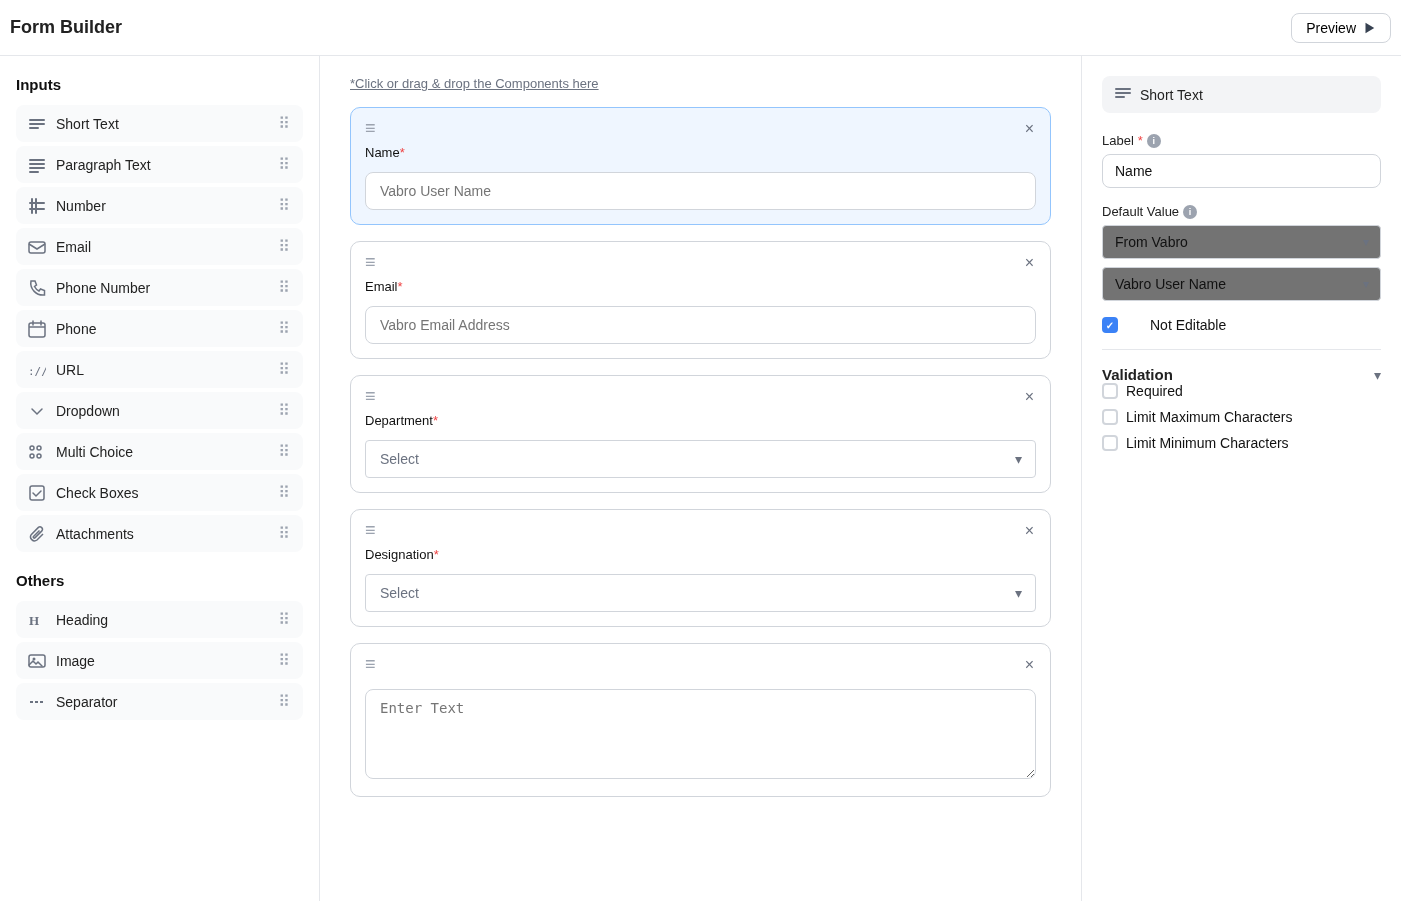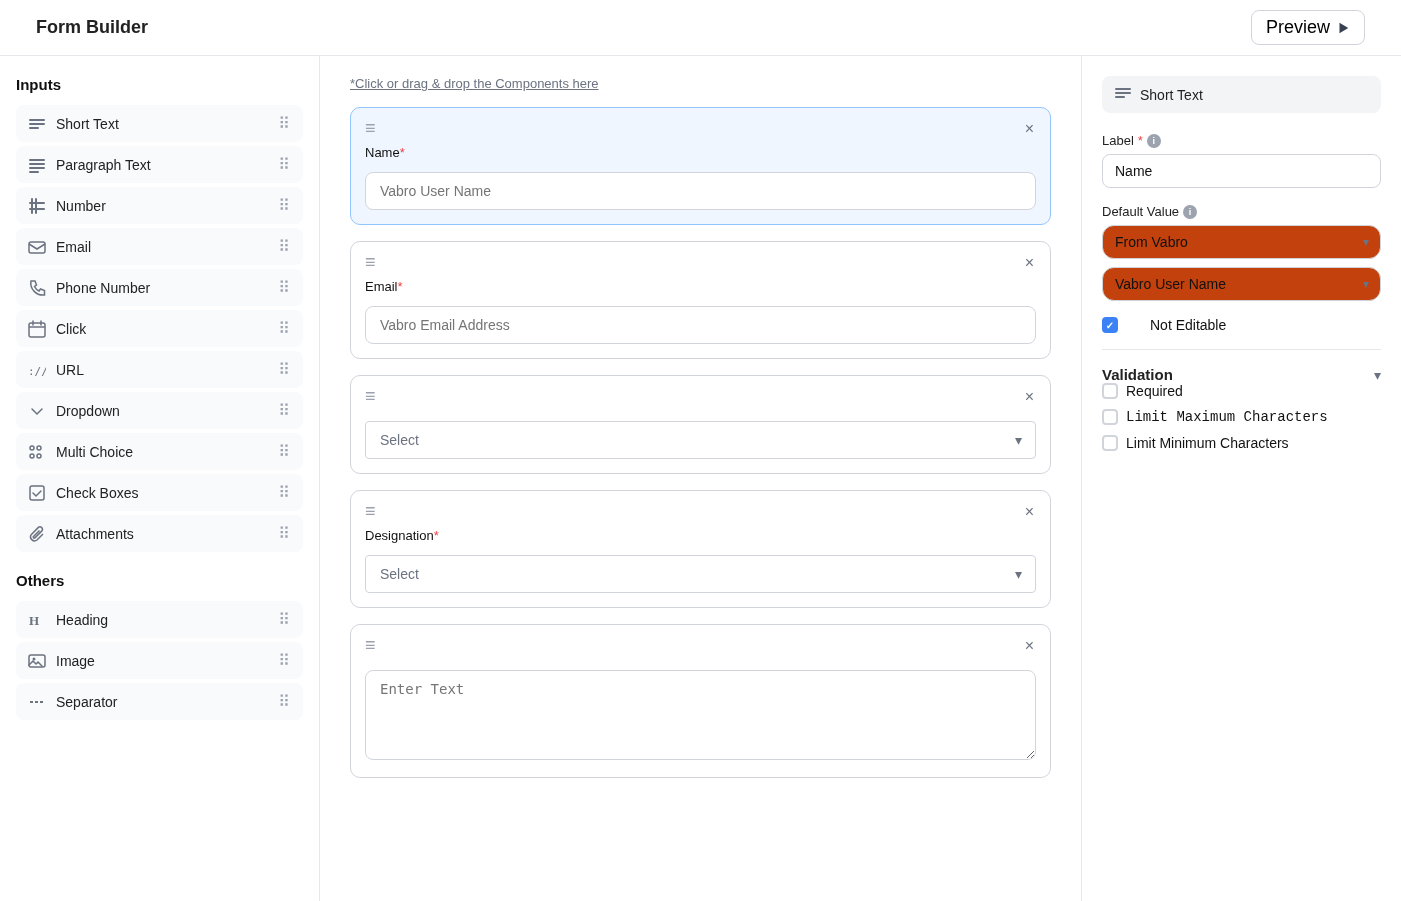--- a/index.html
+++ b/index.html
@@ -1,28 +1,28 @@
 <!DOCTYPE html>
 <html><head>
   <meta charset="utf-8">
   <style>
     * { box-sizing: border-box; margin: 0; padding: 0; }
     body { font-family: -apple-system, BlinkMacSystemFont, 'Segoe UI', sans-serif; background: #fff; color: #222; font-size: 14px; }
 
     
     .topbar {
       display: flex; align-items: center; justify-content: space-between;
-      padding: 0 36px; height: 56px; border-bottom: 1px solid #e5e7eb;
+      padding: 0 10px; height: 56px; border-bottom: 1px solid #e5e7eb;
       background: #fff;
     }
     .topbar-title { font-size: 18px; font-weight: 600; }
     .preview-btn {
       display: flex; align-items: center; gap: 6px;
       border: 1px solid #d1d5db; border-radius: 8px;
-      padding: 6px 14px; background: #fff; cursor: pointer; font-size: 18px;
+      padding: 6px 14px; background: #fff; cursor: pointer; font-size: 14px;
     }
     .preview-btn svg { width: 14px; height: 14px; }
 
     
     .main-layout {
       display: flex; height: calc(100vh - 56px);
     }
 
     
     .sidebar {
@@ -107,22 +107,22 @@
       color: #fff; font-size: 9px; display: inline-flex; align-items: center;
       justify-content: center; font-weight: bold;
     }
     .prop-input {
       width: 100%; border: 1px solid #d1d5db; border-radius: 8px;
       padding: 8px 12px; font-size: 14px; color: #111; background: #fff;
       outline: none;
     }
     .prop-select-wrapper { position: relative; margin-bottom: 8px; }
     .prop-select {
-      width: 100%; border: 1px solid #d1d5db; border-radius: 12px;
-      padding: 8px 12px; font-size: 14px; color: #111; background: #c2410c;
+      width: 100%; border: 1px solid #d1d5db; border-radius: 4px;
+      padding: 8px 12px; font-size: 14px; color: #111; background: #737373;
       outline: none; appearance: none; cursor: pointer;
     }
     .prop-select-chevron {
       position: absolute; right: 12px; top: 50%; transform: translateY(-50%);
       pointer-events: none; color: #6b7280; font-size: 12px;
     }
     .checkbox-row {
       display: flex; align-items: center; gap: 8px; margin-bottom: 4px;
     }
     .checkbox-custom {
@@ -230,21 +230,21 @@
   </div>
         <div class="sidebar-item">
     <div class="sidebar-item-left">
       <span class="sidebar-icon">
               <svg width="18" height="18" viewBox="0 0 18 18" fill="none">
                 <rect x="1" y="3" width="16" height="14" rx="2" stroke="#6b7280" stroke-width="1.5"></rect>
                 <path d="M1 7h16" stroke="#6b7280" stroke-width="1.5"></path>
                 <path d="M5 1v4M13 1v4" stroke="#6b7280" stroke-width="1.5" stroke-linecap="round"></path>
               </svg>
             </span>
-      <span class="sidebar-item-label">Click</span>
+      <span class="sidebar-item-label">Phone</span>
     </div>
     <span class="dots-icon">⠿</span>
   </div>
         <div class="sidebar-item">
     <div class="sidebar-item-left">
       <span class="sidebar-icon">
               <svg width="18" height="18" viewBox="0 0 18 18" fill="none">
                 <text x="0" y="14" font-size="11" fill="#6b7280" font-family="monospace">://</text>
               </svg>
             </span>
@@ -368,20 +368,23 @@
       Email<span class="required-star">*</span>
     </div>
     <div class="form-card-body">
       <input class="form-input" type="text" placeholder="Vabro Email Address" style="">
     </div>
   </div>
         <div class="form-card">
     <div class="form-card-header">
       <span class="drag-handle">≡</span>
       <button class="close-btn">×</button>
+    </div>
+    <div class="form-card-label">
+      Department<span class="required-star">*</span>
     </div>
     <div class="form-card-body">
 
       <div class="form-select-wrapper">
         <select class="form-select">
           <option value="">Select</option>
         </select>
         <span class="select-chevron">▾</span>
       </div>
     </div>
@@ -470,21 +473,21 @@
 
     <div class="validation-header">
       <span class="validation-title">Validation</span>
       <span class="chevron-down">▾</span>
     </div>
     <div id="validation-fields">
         <div class="checkbox-row" style="margin-bottom: 10px;">
     <div class="checkbox-custom"></div>
     <span class="checkbox-label">Required</span>
   </div>
-        <div class="checkbox-row" style="margin-bottom: 10px; font-family: Liberation Mono, monospace;">
+        <div class="checkbox-row" style="margin-bottom: 10px;">
     <div class="checkbox-custom"></div>
     <span class="checkbox-label">Limit Maximum Characters</span>
   </div>
         <div class="checkbox-row" style="margin-bottom: 10px;">
     <div class="checkbox-custom"></div>
     <span class="checkbox-label">Limit Minimum Characters</span>
   </div>
       </div>
   </div>
 

